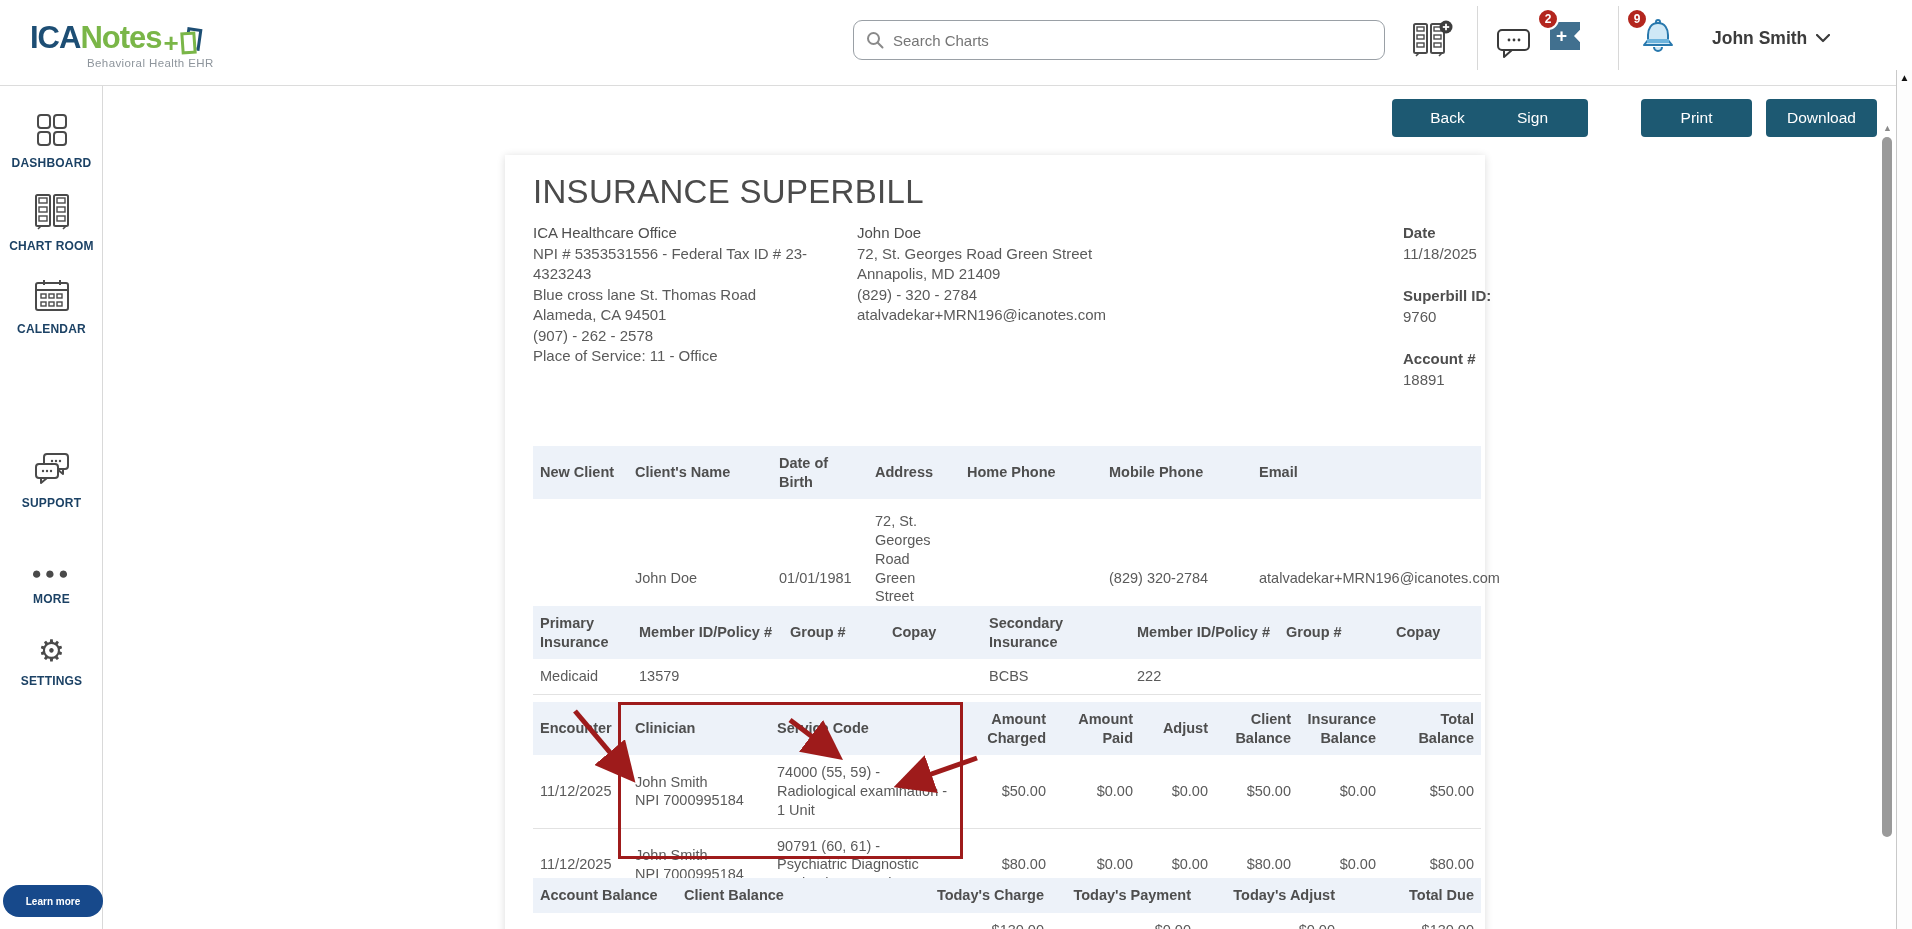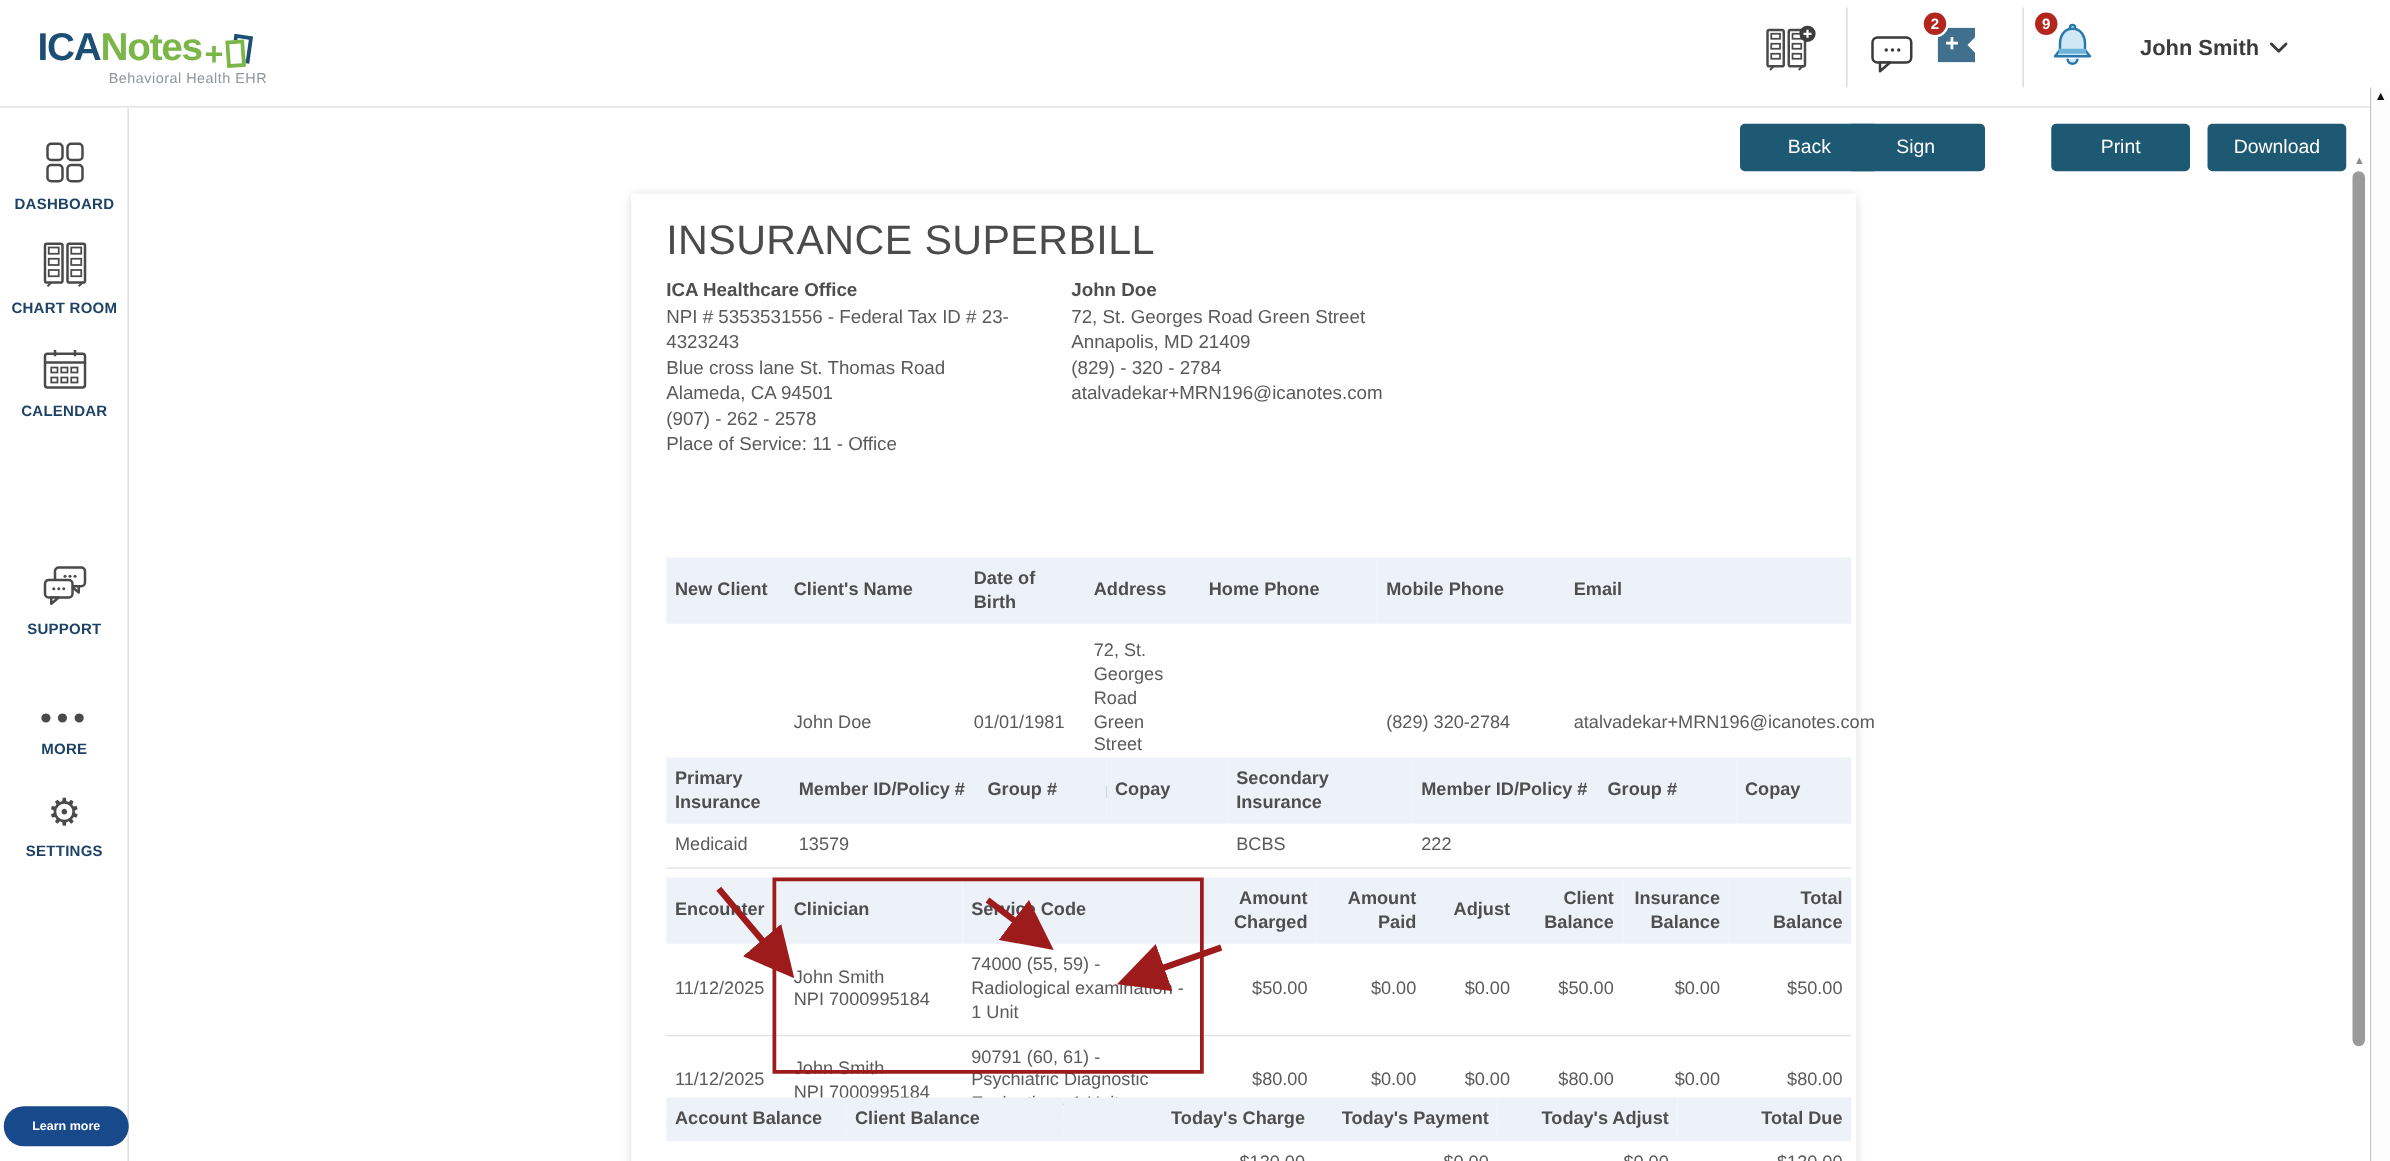--- a/index.html
+++ b/index.html
@@ -56,21 +56,21 @@
   .tbtn { position:absolute; top:99px; width:111px; height:38px; background:#1d5972; color:#fff;
           border-radius:4px; font-size:15.5px; display:flex; align-items:center; justify-content:center;
           cursor:pointer; z-index:10; }
 
   
   .card { position:absolute; left:505px; top:155px; width:980px; height:800px; background:#fff;
           box-shadow:0 1px 8px rgba(0,0,0,.14); z-index:5; }
   .doc-title { position:absolute; left:28px; top:18px; font-size:33px; font-weight:500;
                color:#4b4b4b; letter-spacing:.3px; }
   .info { position:absolute; font-size:15px; color:#5a5a5a; line-height:20.5px; }
-  .info .bname { font-weight:700; color:#4e4e4e; }
+  .info .bname { font-weight:400; color:#4e4e4e; }
   .meta-group { margin-bottom:22px; }
   .meta-group .bname { font-weight:700; color:#4e4e4e; }
 
   table { border-collapse:collapse; table-layout:fixed; position:absolute; left:28px; width:948px;
           font-size:14.5px; }
   th { background:#edf2f9; font-weight:700; color:#4e4e4e; text-align:left; padding:8px 7px;
        vertical-align:middle; line-height:1.28; }
   td { color:#5a5a5a; padding:8px 7px; vertical-align:middle; line-height:1.3; }
   .num { text-align:right; }
   tbody tr td { border-bottom:1px solid #e2e2e2; }
@@ -108,20 +108,27 @@
           <span class="logo-notes">Notes</span>
         <span class="logo-plus">+</span>
         <span class="logo-doc">
             <span class="pg1"></span>
             <span class="pg2"></span>
           </span>
       </div>
       <div class="logo-tag">Behavioral Health EHR</div>
     </div>
 
+    <div class="search-wrap">
+      <svg class="icon" width="18" height="18" viewBox="0 0 18 18">
+        <circle cx="7.5" cy="7.5" r="5.5" fill="none" stroke="#8a8a8a" stroke-width="2"></circle>
+        <line x1="11.8" y1="11.8" x2="16.5" y2="16.5" stroke="#8a8a8a" stroke-width="2" stroke-linecap="round"></line>
+      </svg>
+      <input type="text" placeholder="Search Charts" style="">
+    </div>
 
     <div class="hicon" style="left:1410px; top:20px;">
       <svg class="icon" width="44" height="42" viewBox="0 0 44 42">
         <rect x="4" y="4" width="13" height="29" rx="1.5" fill="none" stroke="#4a4a4a" stroke-width="2"></rect>
         <rect x="21" y="4" width="13" height="29" rx="1.5" fill="none" stroke="#4a4a4a" stroke-width="2"></rect>
         <rect x="7" y="7" width="7" height="4" fill="none" stroke="#4a4a4a" stroke-width="1.4"></rect>
         <rect x="7" y="15" width="7" height="4" fill="none" stroke="#4a4a4a" stroke-width="1.4"></rect>
         <rect x="7" y="23" width="7" height="4" fill="none" stroke="#4a4a4a" stroke-width="1.4"></rect>
         <rect x="24" y="7" width="7" height="4" fill="none" stroke="#4a4a4a" stroke-width="1.4"></rect>
         <rect x="24" y="15" width="7" height="4" fill="none" stroke="#4a4a4a" stroke-width="1.4"></rect>
@@ -263,20 +270,34 @@
     </div>
 
     <div class="info" style="left:352px; top:68px; width:260px;">
       <div class="bname">John Doe</div>
       <div>72, St. Georges Road Green Street</div>
       <div>Annapolis, MD 21409</div>
       <div>(829) - 320 - 2784</div>
       <div>atalvadekar+MRN196@icanotes.com</div>
     </div>
 
+    <div class="info" style="left:898px; top:68px; width:90px;">
+      <div class="meta-group">
+        <div class="bname">Date</div>
+        <div>11/18/2025</div>
+      </div>
+      <div class="meta-group">
+        <div class="bname">Superbill ID:</div>
+        <div>9760</div>
+      </div>
+      <div class="meta-group">
+        <div class="bname">Account #</div>
+        <div>18891</div>
+      </div>
+    </div>
 
     <table class="t1">
       <colgroup>
           <col style="width:95px">
           <col style="width:144px">
           <col style="width:96px">
           <col style="width:92px">
           <col style="width:142px">
           <col style="width:150px">
           <col style="width:229px">

